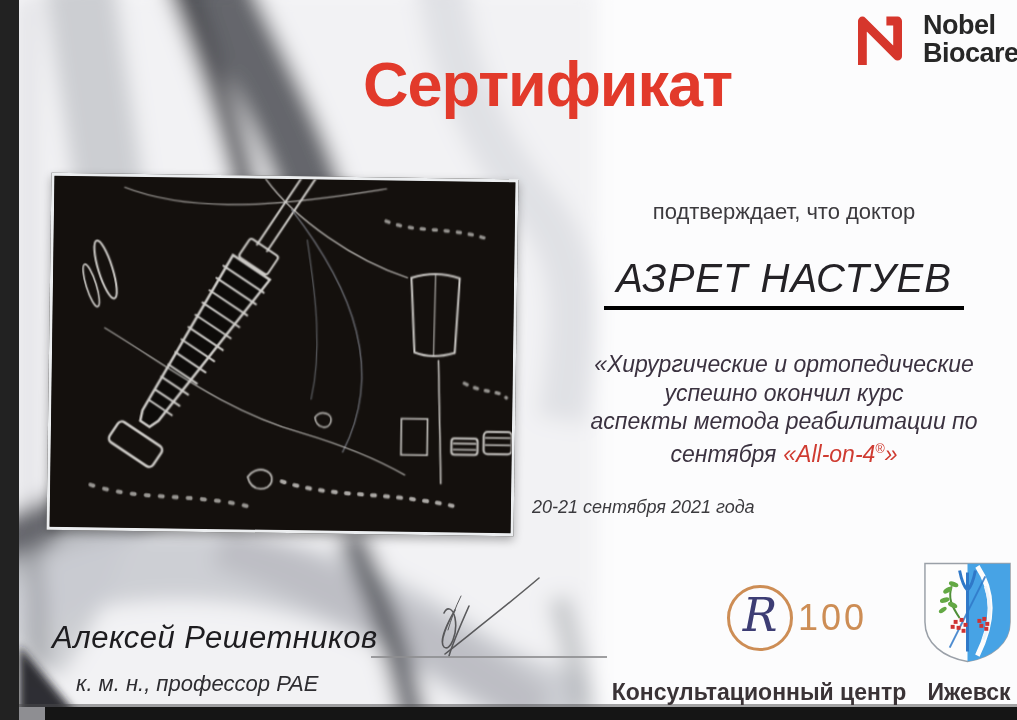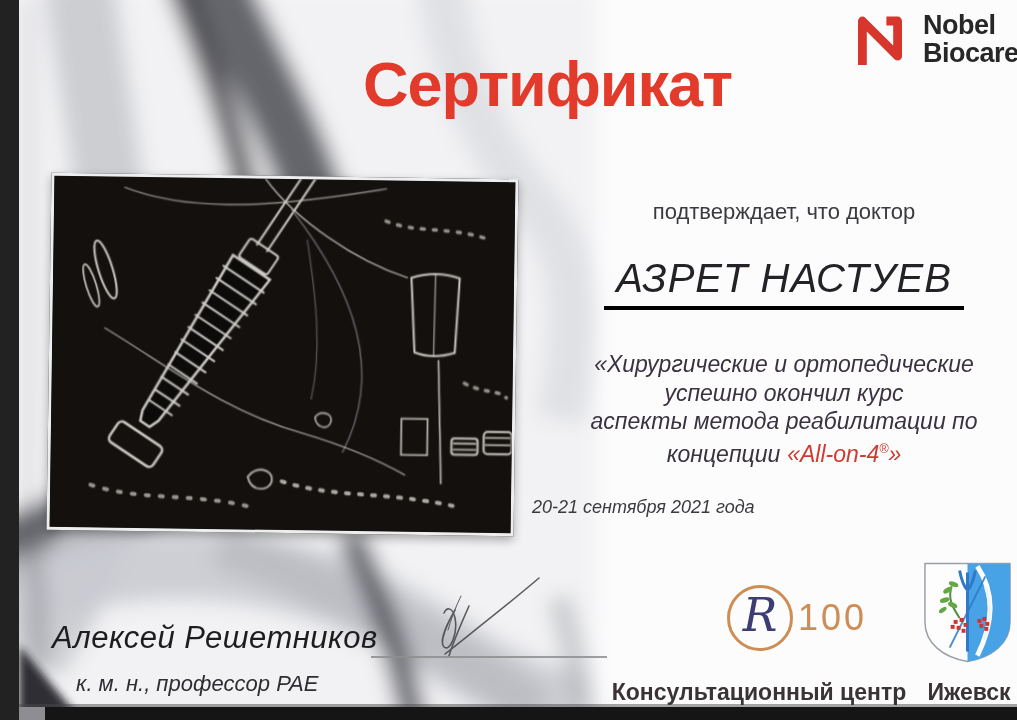--- a/index.html
+++ b/index.html
@@ -155,21 +155,21 @@
 
   <div class="doctor-wrap">
     <span class="doctor">АЗРЕТ НАСТУЕВ</span>
   </div>
 
   <div class="course">
     <div>«Хирургические и ортопедические</div>
     <div>успешно окончил курс</div>
     <div>аспекты метода реабилитации по</div>
     <div>
-      <span class="pre">концепции</span><span class="red"><span>«All-on-4</span><sup>®</sup><span>»</span></span>
+      <span class="pre">сентября</span><span class="red"><span>«All-on-4</span><sup>®</sup><span>»</span></span>
     </div>
   </div>
 
   <div class="date">20-21 сентября 2021 года</div>
 
   <svg class="sig-scribble" viewBox="0 0 140 100" aria-hidden="true">
     <g stroke="#4c4c4e" stroke-width="1.6" fill="none" stroke-linecap="round" opacity="0.9">
       <path d="M128,10 C100,34 64,62 34,86"></path>
       <path d="M44,42 C36,56 28,74 33,79 C39,84 47,66 44,50 C42,40 36,38 33,45"></path>
       <path d="M58,38 C50,56 42,74 38,88"></path>

